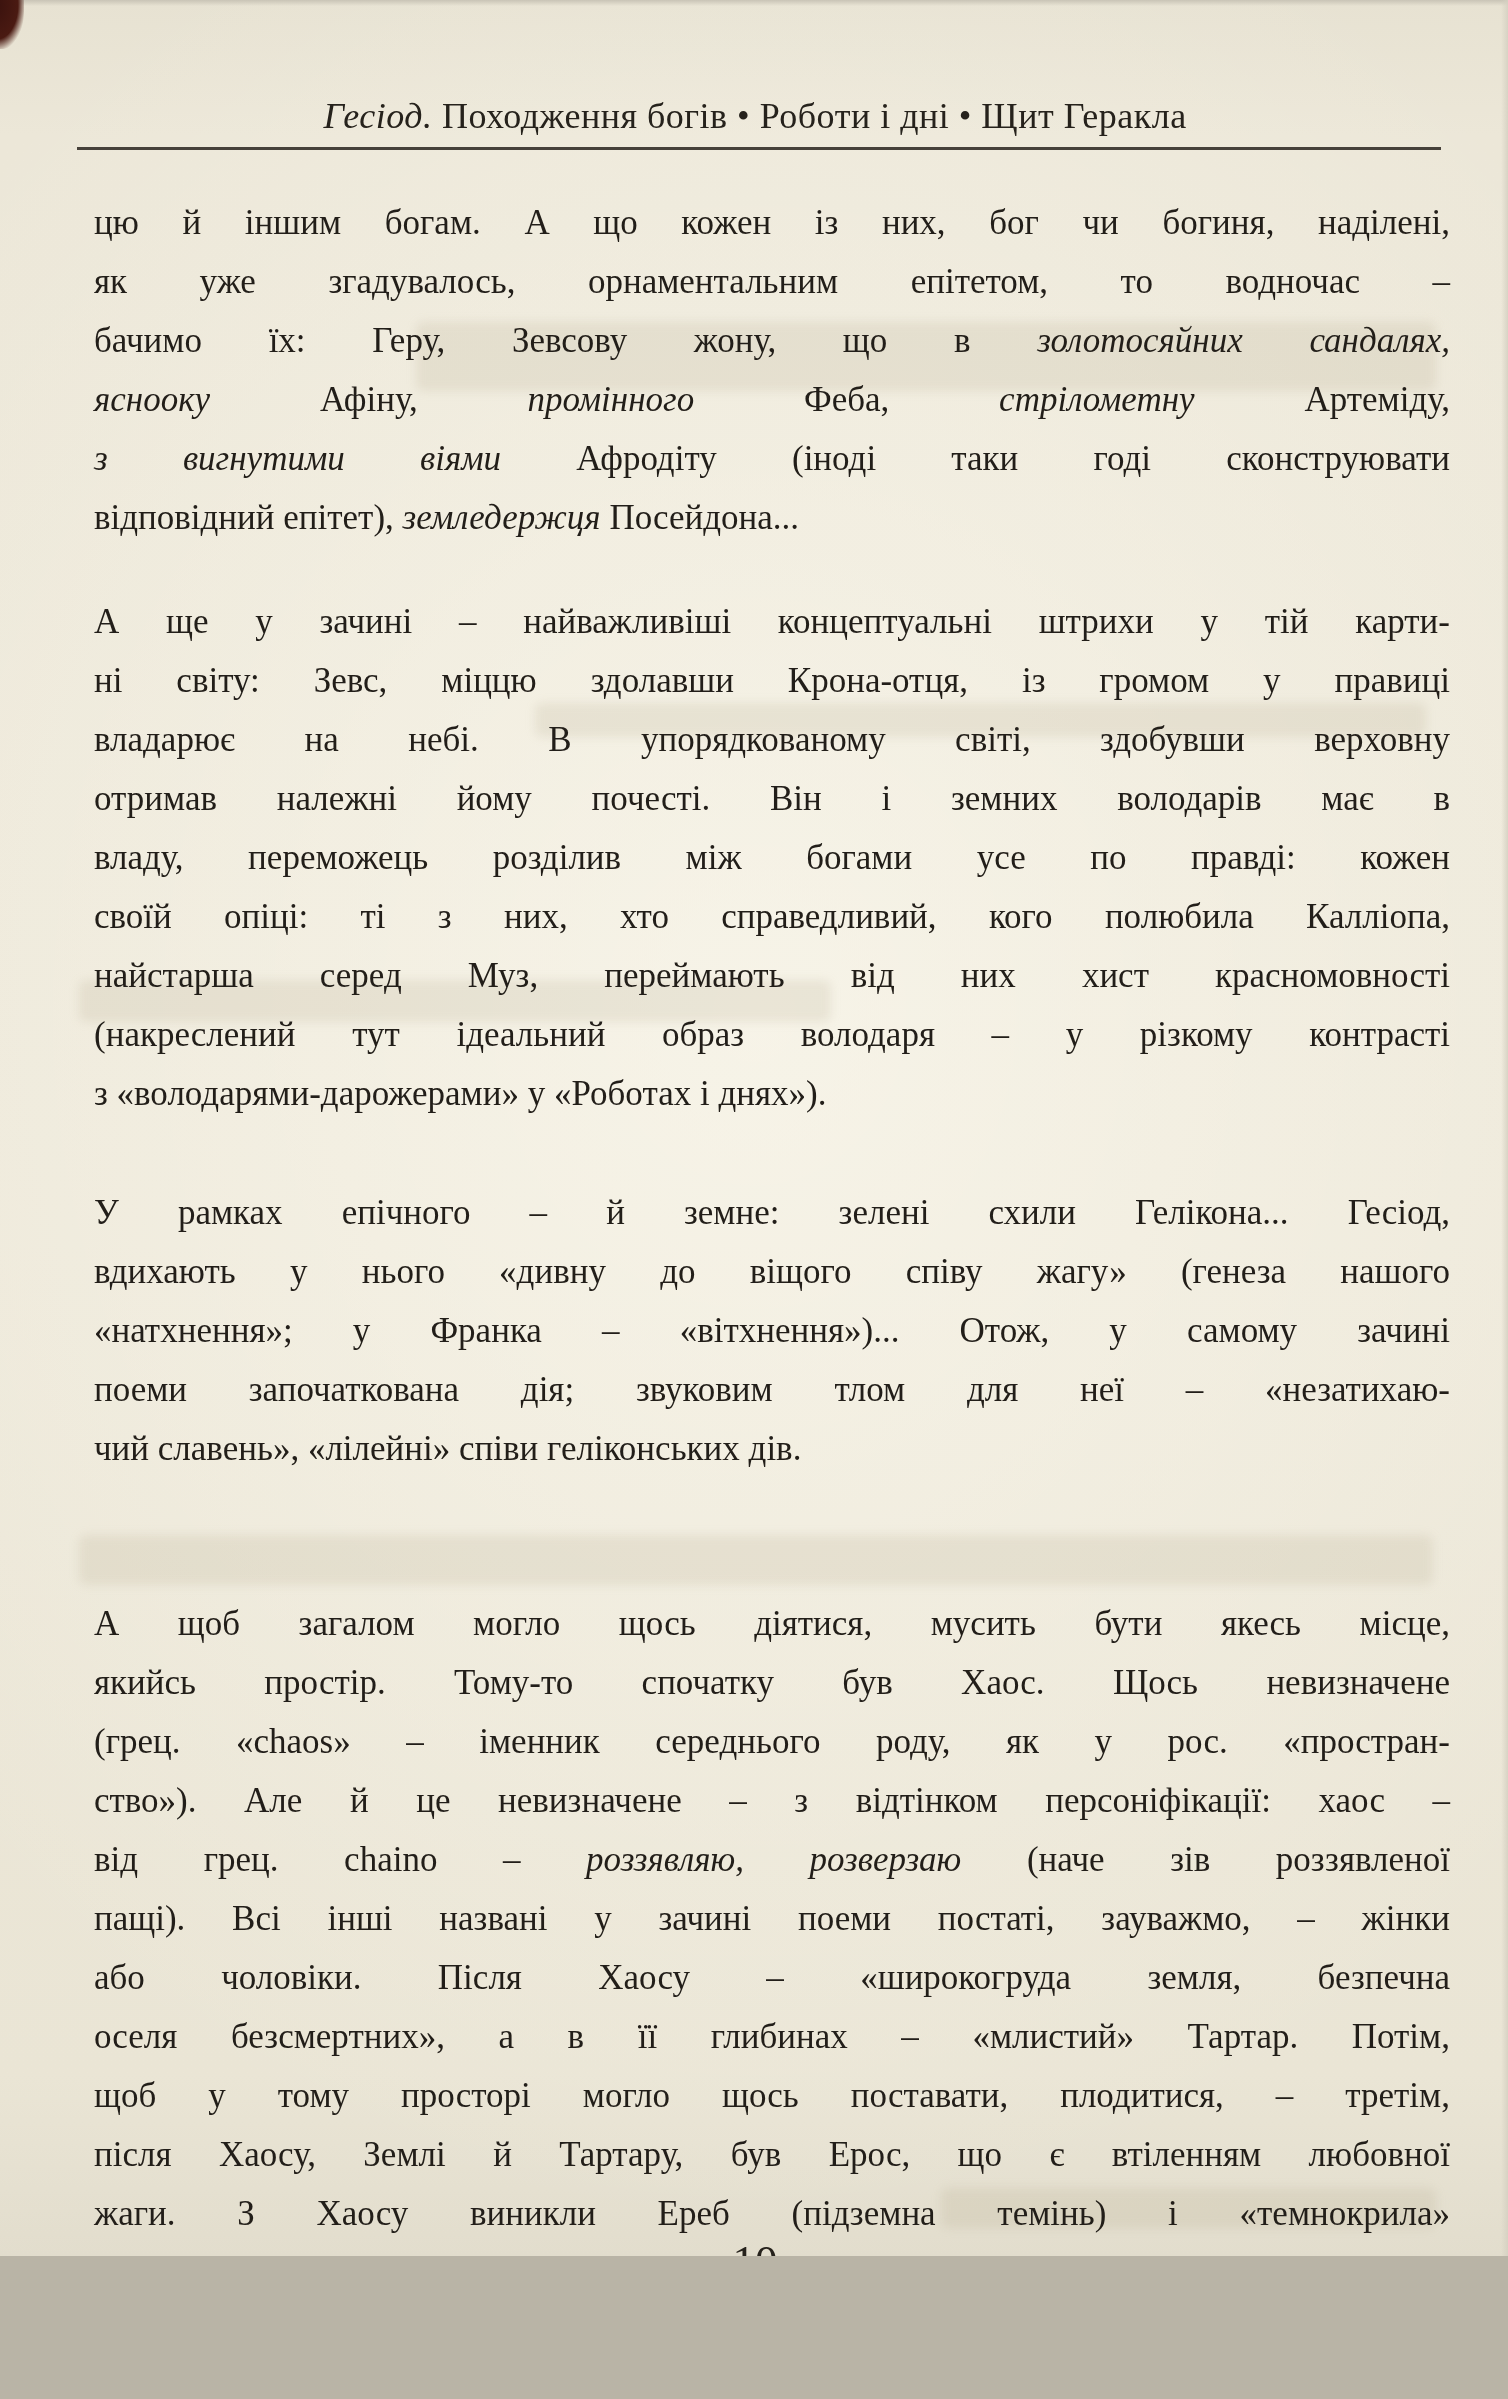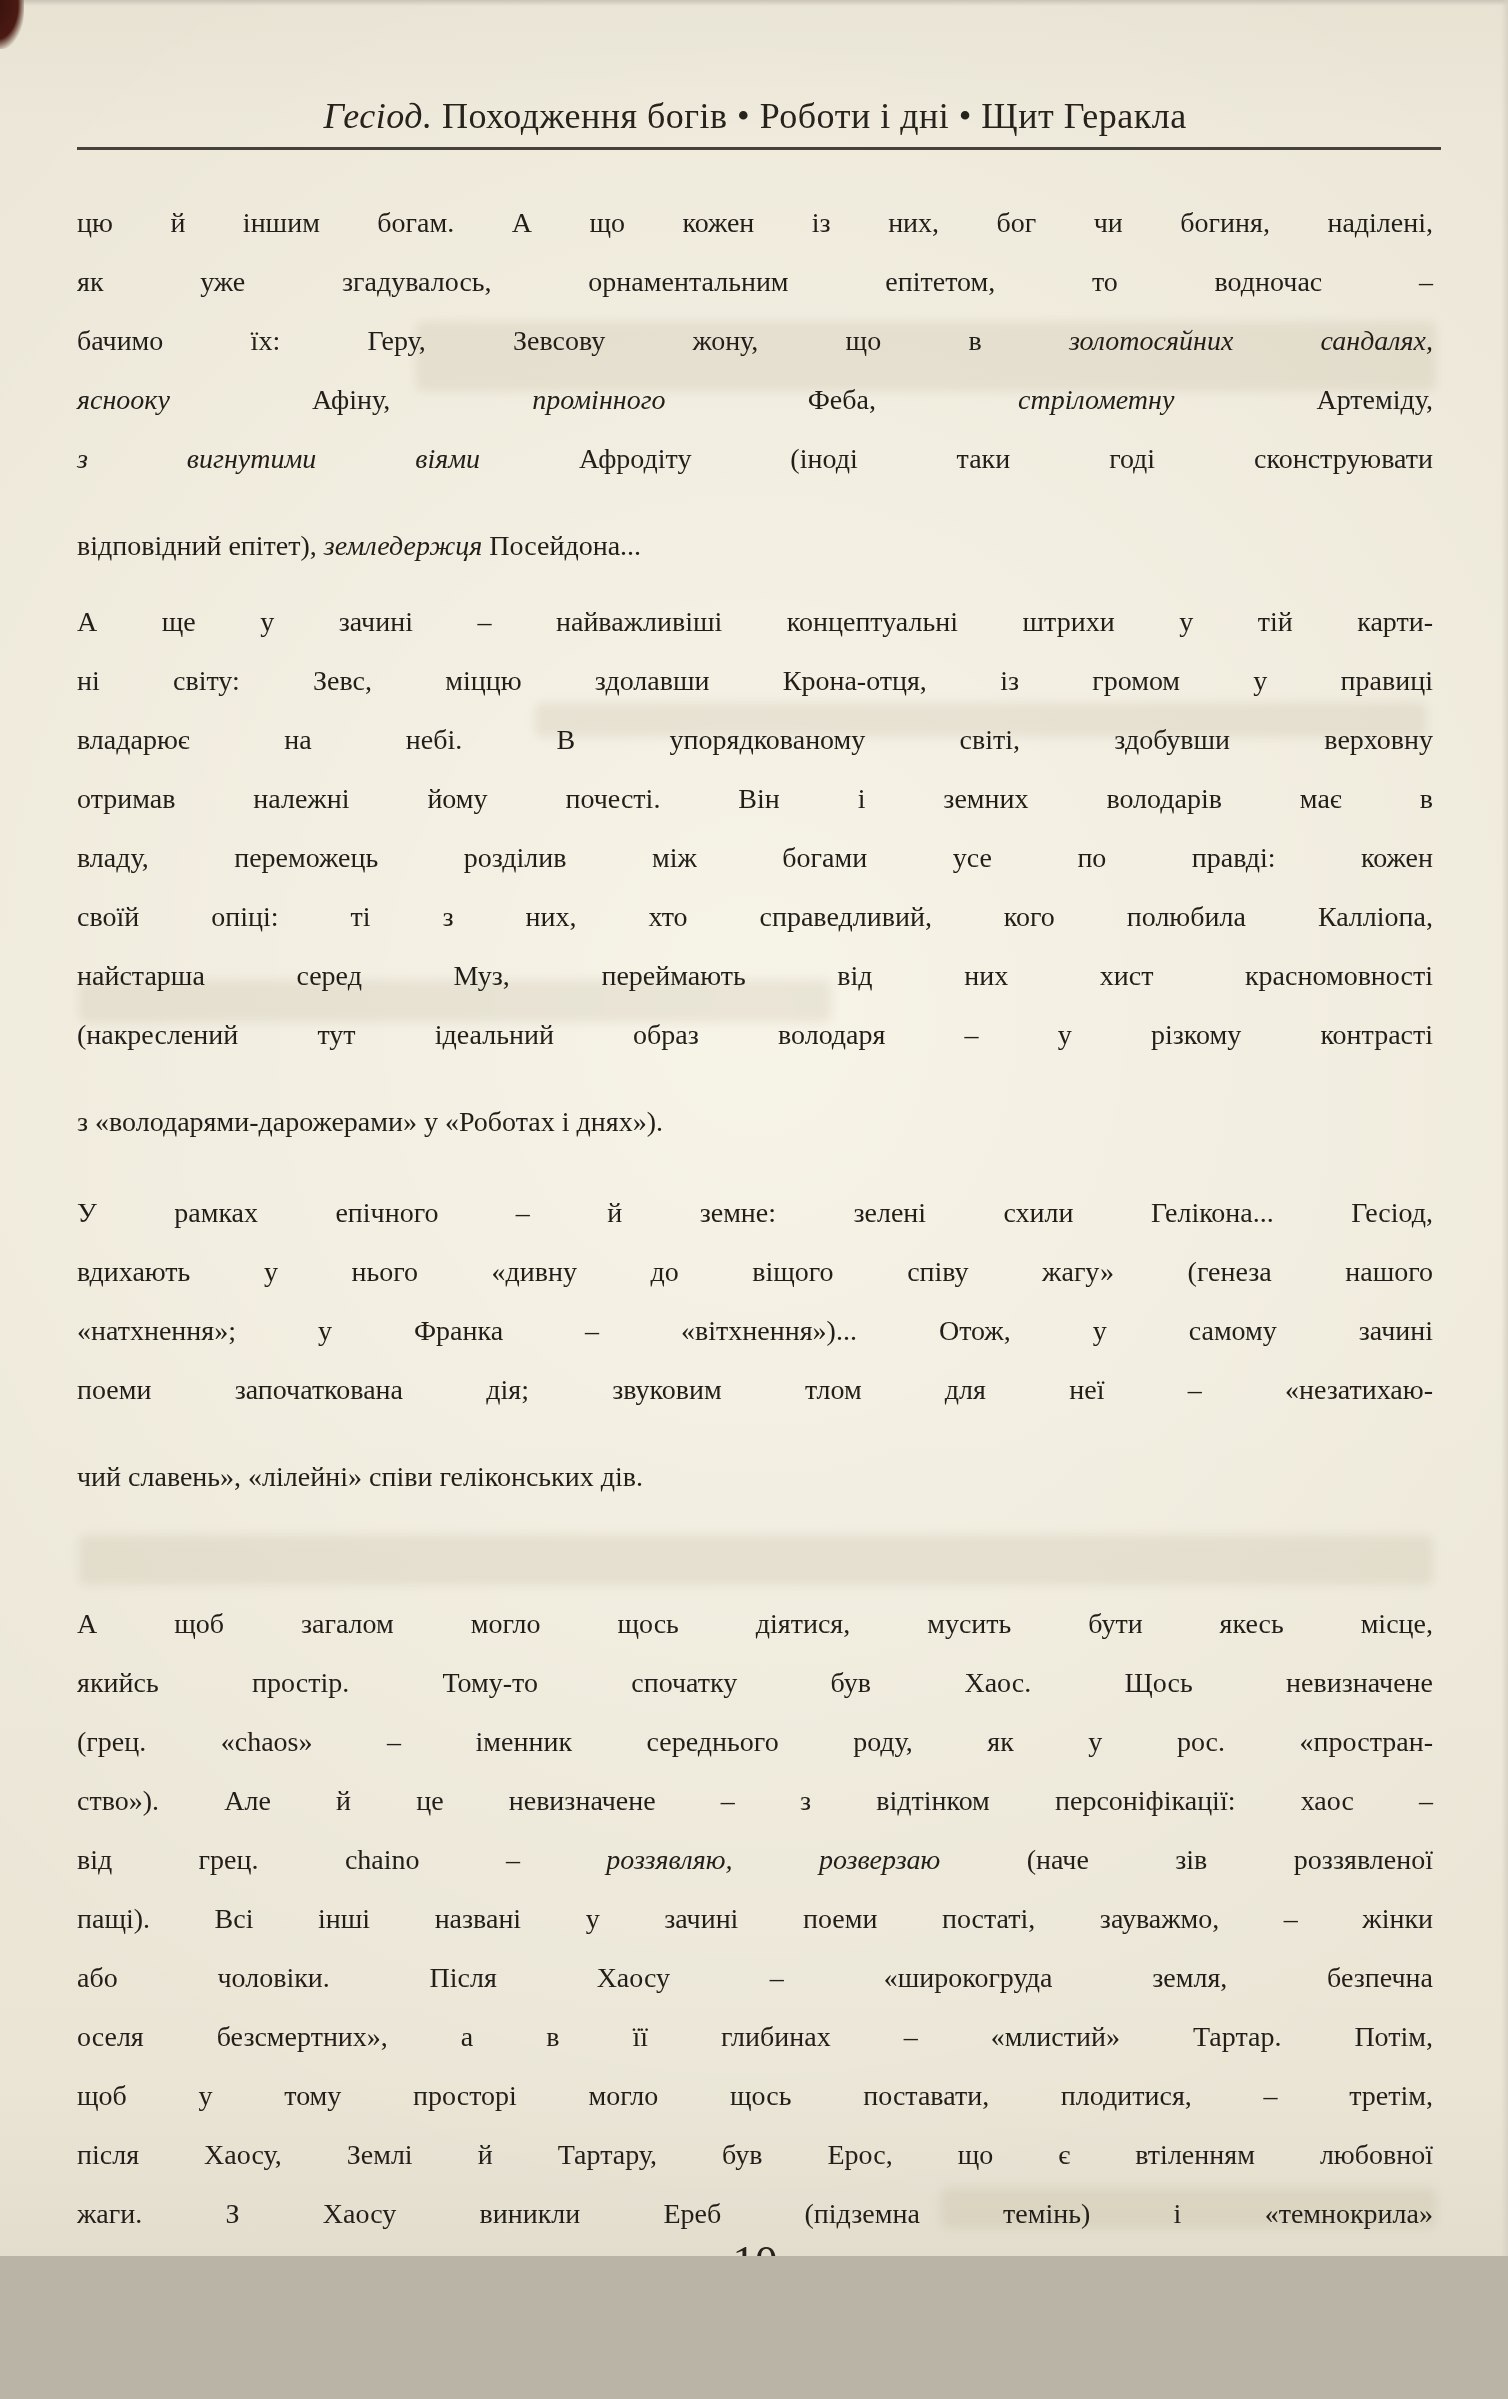--- a/index.html
+++ b/index.html
@@ -54,34 +54,33 @@
     color: #26221c;
   }
   .header-rule {
     position: absolute;
     left: 77px; top: 147px; width: 1364px;
     border-top: 3px solid #46413a;
   }
   
   .para {
     position: absolute;
-    left: 77px;
+    left: 94px;
     width: 1356px;
-    font-size: 28px;
+    font-size: 35px;
   }
   .line {
     height: 59px;
     line-height: 59px;
     text-align: justify;
     text-align-last: justify;
     white-space: nowrap;
   }
   .line.last {
     text-align-last: left;
-    margin-top: 28px;
   }
   .it { font-style: italic; }
   .page-number {
     position: absolute;
     left: 77px; top: 2239px; width: 1356px;
     text-align: center;
     font-size: 45px;
     line-height: 44px;
     color: #26221c;
   }

